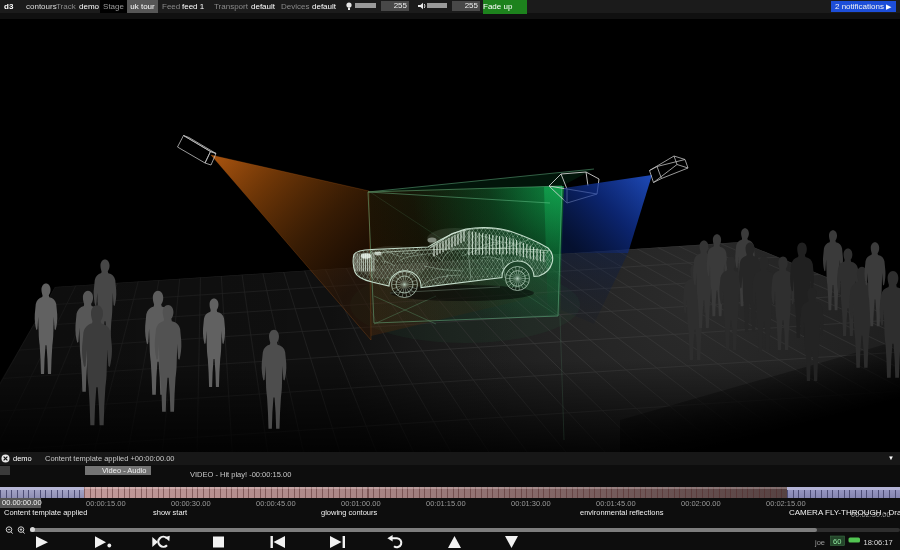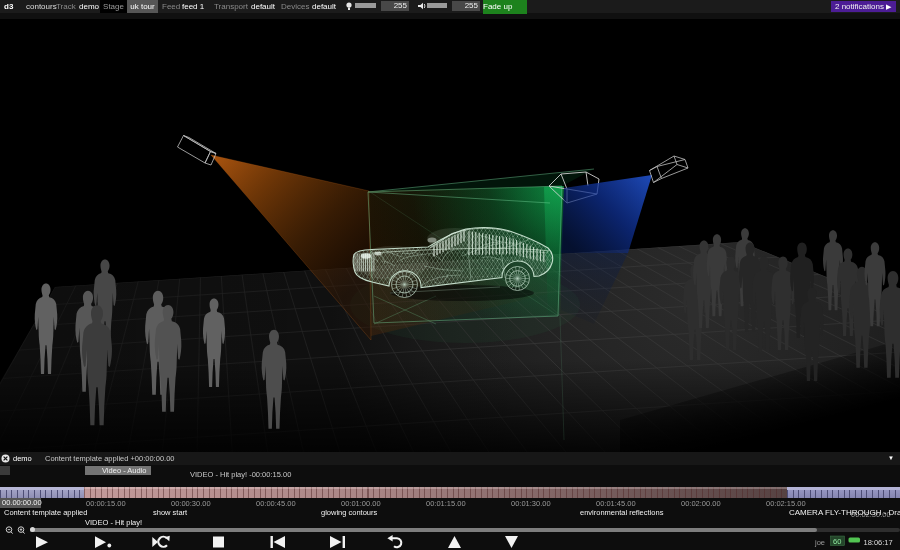--- a/index.html
+++ b/index.html
@@ -38,21 +38,21 @@
   </svg>
   <span style="left:355px;top:3px;width:21px;height:5px;background:#9a9a9a"></span>
   <span style="left:381px;top:1px;width:28px;height:10px;background:#484848;color:#eee;text-align:right;line-height:10px;padding-right:2px">255</span>
   <svg class="abs" style="left:415px;top:0" width="14" height="13">
     <path d="M3 5 L5.5 5 L8 2.8 L8 9.2 L5.5 7 L3 7 Z" fill="#e8e8e8"></path>
     <path d="M9.3 4 Q10.6 6 9.3 8" stroke="#e8e8e8" stroke-width="0.9" fill="none"></path>
   </svg>
   <span style="left:427px;top:3px;width:20px;height:5px;background:#9a9a9a"></span>
   <span style="left:452px;top:1px;width:28px;height:10px;background:#484848;color:#eee;text-align:right;line-height:10px;padding-right:2px">255</span>
   <span style="left:483px;top:0;width:44px;height:14px;background:#1d821d;color:#fff;text-align:left;line-height:13px">Fade up</span>
-  <span style="left:831px;top:1px;width:65px;height:11px;background:#4c1d95;color:#f2f2f2;line-height:11px;padding-left:4px">2 notifications</span>
+  <span style="left:831px;top:1px;width:65px;height:11px;background:#1d4ed8;color:#f2f2f2;line-height:11px;padding-left:4px">2 notifications</span>
   <span style="left:886px;top:1px;color:#fff;line-height:11px;font-size:7px">▶</span>
 </div>
 <div id="substrip"></div>
 <svg id="scene" width="900" height="550" viewBox="0 0 900 550">
 <defs>
 <path id="prs" d="M17 2.5 C20.2 2.5 22.6 5.2 22.6 8.6 C22.6 11 21.8 13 20.4 14.4 L21 16.4 C25.8 17.2 28.6 19.4 29.6 23.2 L30.8 33.5 C31.3 39.5 30.2 45.5 28.9 49.5 L27.6 48.8 C27.2 44.5 26.8 40.5 26.6 36 L26 52 C26 57 25.4 61 24.8 65 L23.8 79 L23.2 94 L19.4 94 L18.8 79 L17.6 65 L16.4 65 L15.2 79 L14.6 94 L10.8 94 L10.2 79 L9.2 65 C8.6 61 8 57 8 52 L7.4 36 C7.2 40.5 6.8 44.5 6.4 48.8 L5.1 49.5 C3.8 45.5 2.7 39.5 3.2 33.5 L4.4 23.2 C5.4 19.4 8.2 17.2 12.4 16.2 L12.8 14.6 C12.2 13 11.4 11 11.4 8.6 C11.4 5.2 13.8 2.5 17 2.5 Z"></path>
 <clipPath id="floorclip">
         <polygon points="55,287 741,242 900,307 900,452 -40,452"></polygon>
       </clipPath>
 <radialGradient id="floorlight" cx="690" cy="300" r="360" gradientUnits="userSpaceOnUse">
@@ -261,23 +261,20 @@
   </div>
 
   <div class="r" style="top:55px;height:10px;color:#f0f0f0">
     <span style="left:4px;top:1px">Content template applied</span>
     <span style="left:153px;top:1px">show start</span>
     <span style="left:321px;top:1px">glowing contours</span>
     <span style="left:580px;top:1px">environmental reflections</span>
     <span style="left:789px;top:1px;font-size:8px">CAMERA FLY-THROUGH - Drag t</span>
   </div>
 
-  <div class="r" style="top:64.5px;height:10px;color:#f0f0f0">
-    <span style="left:85px;top:1px">VIDEO - Hit play!</span>
-  </div>
 
   <div class="r" style="top:74px;height:9px">
     <svg class="abs" style="left:4px;top:0" width="26" height="9">
       <circle cx="5" cy="3.6" r="2.8" fill="none" stroke="#cfcfcf" stroke-width="1"></circle>
       <line x1="6.9" y1="5.7" x2="8.6" y2="7.6" stroke="#cfcfcf" stroke-width="1"></line>
       <line x1="3.7" y1="3.6" x2="6.3" y2="3.6" stroke="#cfcfcf" stroke-width="0.9"></line>
       <circle cx="17" cy="3.6" r="2.8" fill="none" stroke="#cfcfcf" stroke-width="1"></circle>
       <line x1="18.9" y1="5.7" x2="20.6" y2="7.6" stroke="#cfcfcf" stroke-width="1"></line>
       <line x1="15.7" y1="3.6" x2="18.3" y2="3.6" stroke="#cfcfcf" stroke-width="0.9"></line>
       <line x1="17" y1="2.3" x2="17" y2="4.9" stroke="#cfcfcf" stroke-width="0.9"></line>

